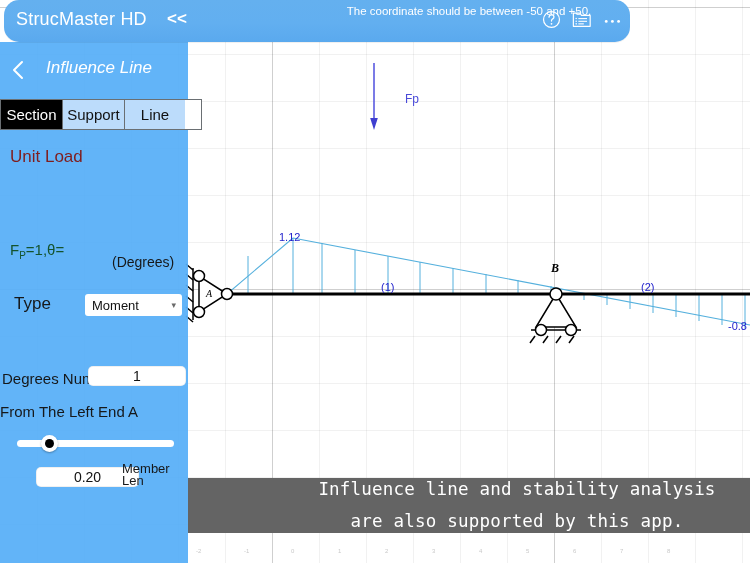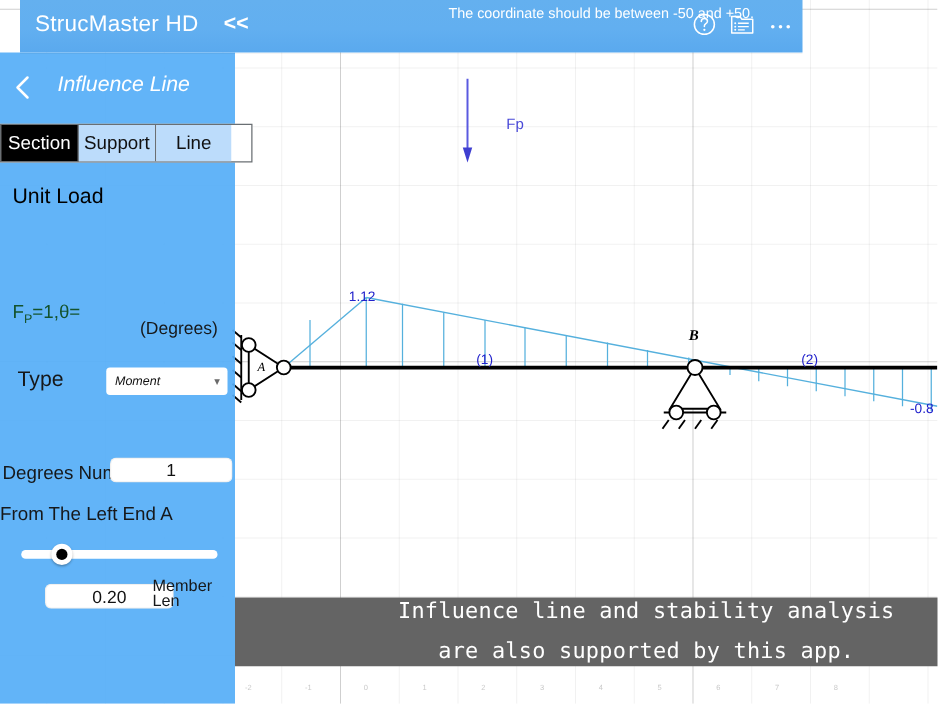--- a/index.html
+++ b/index.html
@@ -28,24 +28,25 @@
     background-position:
       -10px 7px,
       -10px 7px,
       -10px 7px,
       -10px 7px;
   }
   .diagram-svg{position:absolute;left:0;top:0;width:750px;height:563px;}
 
   
   .topbar{
-    position:absolute;left:16px;top:0;width:626px;height:42px;
+    position:absolute;left:4px;top:0;width:626px;height:42px;
     background:linear-gradient(to bottom,#64b0ef 0%,#62aff0 55%,#5aa9ee 100%);
     box-shadow:0 1px 0 rgba(0,0,0,0.06);
     z-index:40;
+    border-radius:15px;
   }
   .app-title{
     position:absolute;left:12px;top:9px;
     font-size:18px;color:#ffffff;letter-spacing:.2px;
   }
   .collapse-btn{
     position:absolute;left:163px;top:9px;
     font-size:17px;font-weight:bold;color:#ffffff;cursor:pointer;
   }
   .hint{
@@ -79,21 +80,21 @@
     padding:0 3px;
   }
   .seg:last-child{border-right:none;}
   .seg.active{background:#000000;color:#ffffff;}
   .seg-section{width:62px;}
   .seg-support{width:62px;}
   .seg-query{width:60px;}
 
   .unit-load{
     position:absolute;left:10px;top:105px;
-    font-size:17px;color:#000000;
+    font-size:17px;color:#7f1d1d;
   }
   .fp-label{
     position:absolute;left:10px;top:199px;
     font-size:15px;color:#14532d;white-space:nowrap;
   }
   .fp-label sub{font-size:10px;}
   .field{
     position:absolute;background:#ffffff;border-radius:5px;border:1px solid rgba(0,0,0,.06);
     box-sizing:border-box;display:flex;align-items:center;justify-content:center;
     font-size:14px;color:#111;cursor:text;
@@ -101,21 +102,21 @@
   .fp-input{left:85px;top:190px;width:97px;height:20px;}
   .degrees{
     position:absolute;left:112px;top:212px;font-size:14px;color:#16181a;
   }
   .type-label{position:absolute;left:14px;top:252px;font-size:17px;color:#16181a;}
   .type-select{
     position:absolute;left:85px;top:252px;width:97px;height:22px;
     background:#ffffff;border-radius:3px;box-sizing:border-box;
     display:flex;align-items:center;cursor:pointer;
   }
-  .type-select span.val{font-size:10px;color:#111;padding-left:7px;font-style:italic;}
+  .type-select span.val{font-size:13px;color:#111;padding-left:7px;}
   .type-select .caret{position:absolute;right:6px;top:6px;font-size:9px;color:#6a6a6a;}
 
   .member-num-label{position:absolute;left:2px;top:328px;font-size:15px;color:#16181a;}
   .member-num-input{left:88px;top:324px;width:98px;height:20px;}
   .from-left{position:absolute;left:0;top:361px;font-size:15px;color:#16181a;}
 
   .slider{position:absolute;left:17px;top:393px;width:157px;height:16px;cursor:pointer;}
   .slider .track{position:absolute;left:0;top:5px;width:157px;height:7px;background:#ffffff;border-radius:4px;}
   .slider .thumb{position:absolute;left:24px;top:0;width:17px;height:17px;border-radius:50%;
       background:#ffffff;box-shadow:0 1px 2px rgba(0,0,0,.3);}

